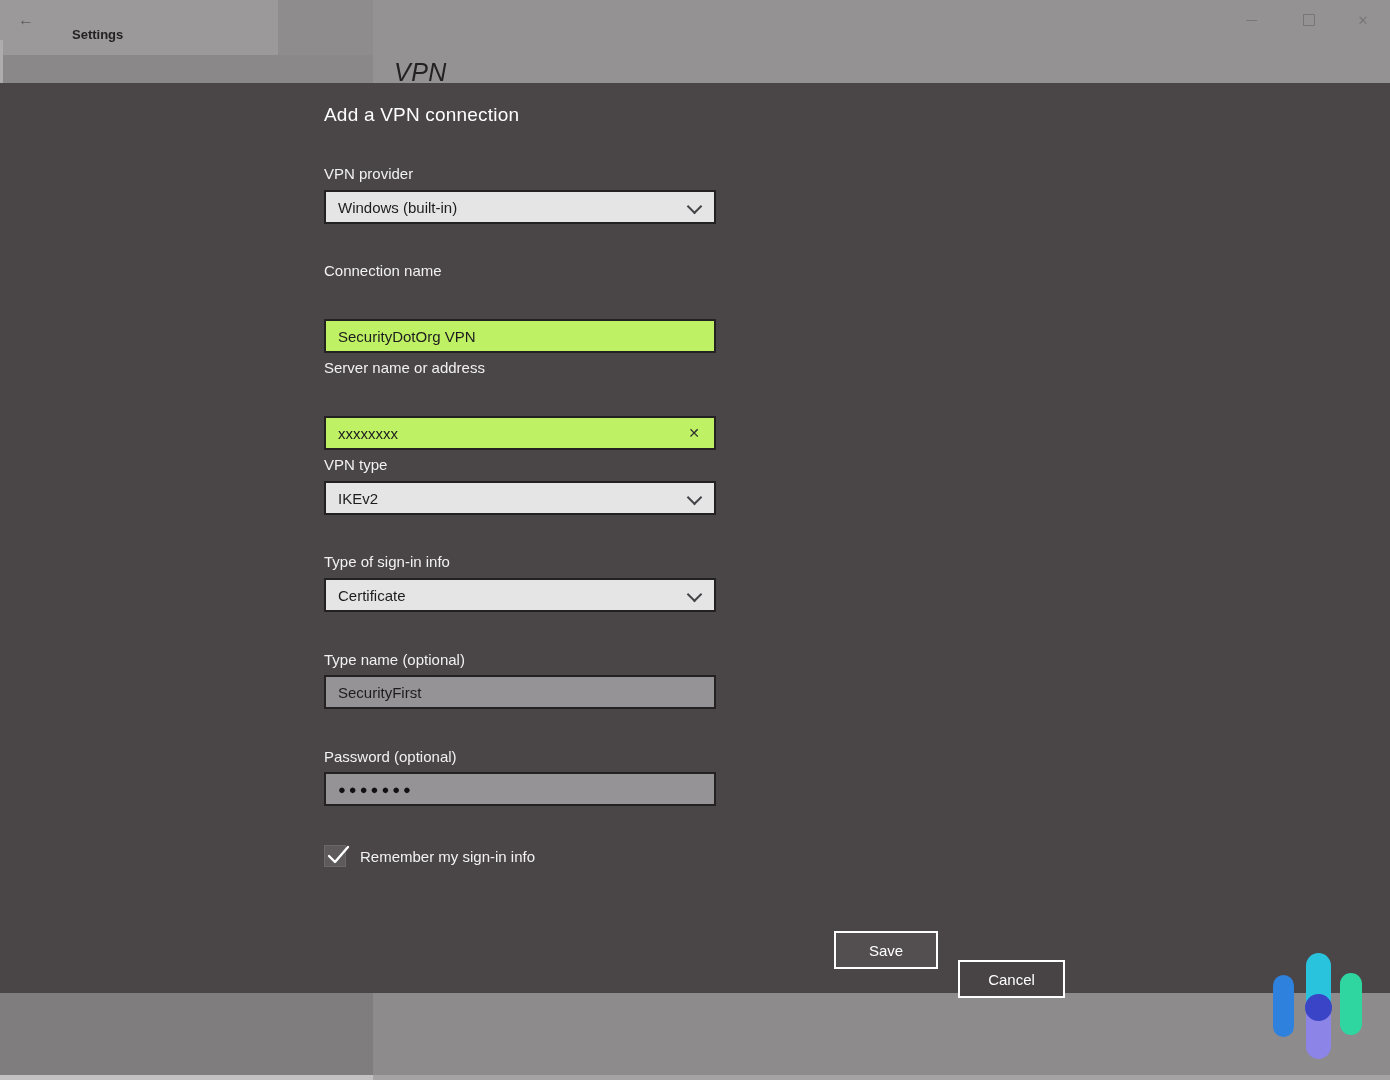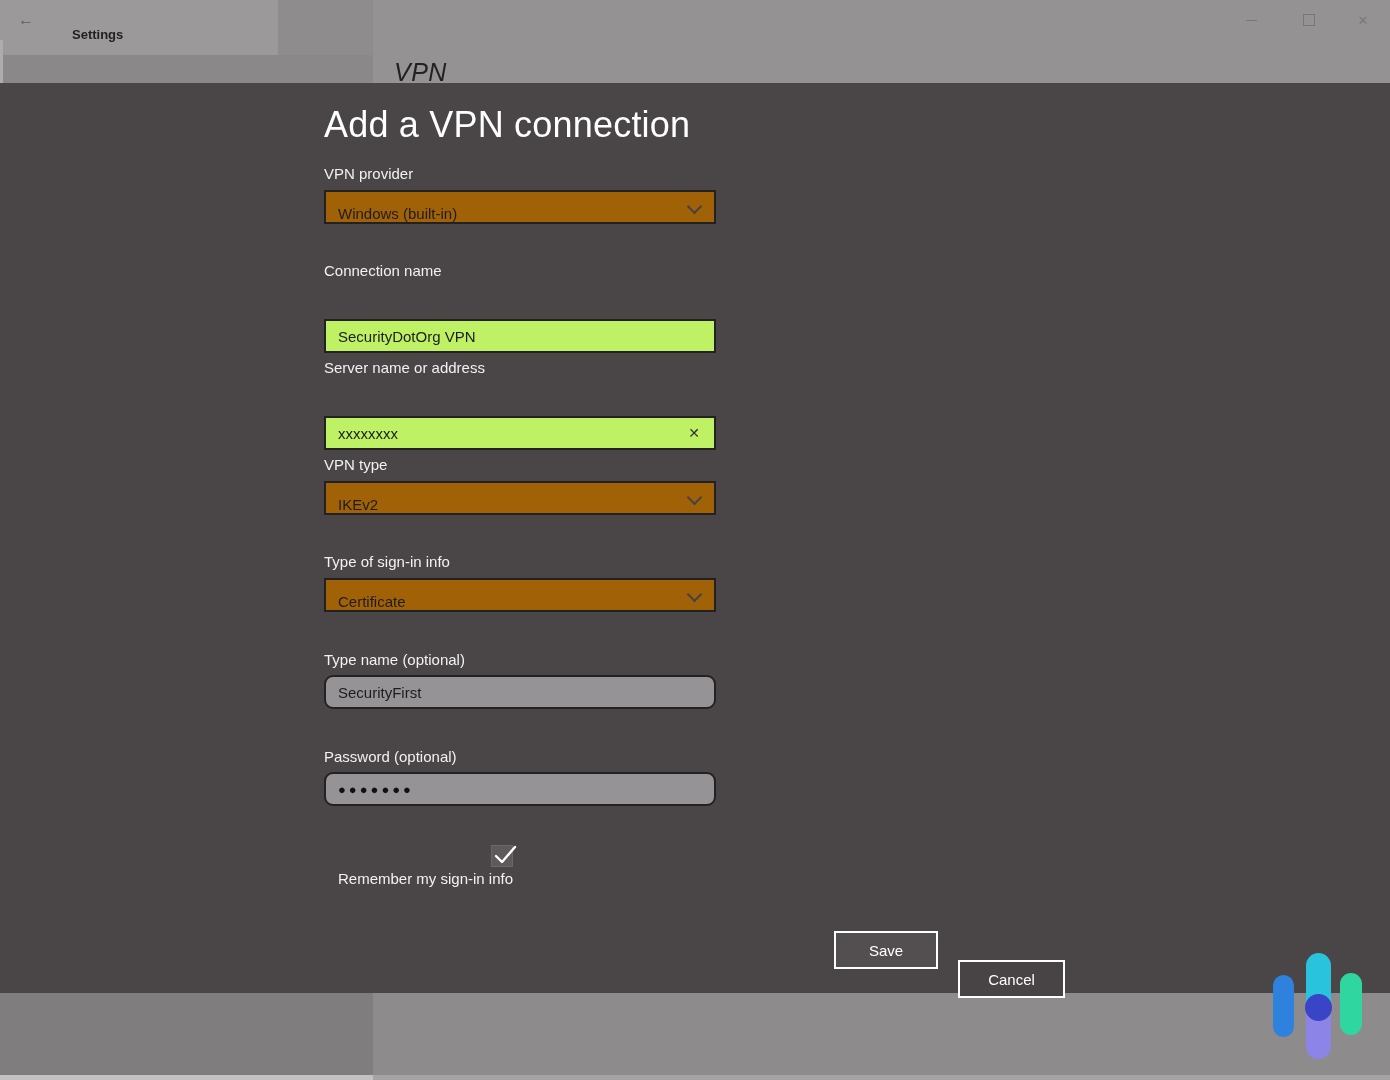--- a/index.html
+++ b/index.html
@@ -25,34 +25,34 @@
   .win-title{left:72px;top:11px;font-size:13px;font-weight:600;color:#232122;margin-top:16px;}
   .page-heading{left:394px;top:58px;font-size:25px;font-weight:400;color:#232122;letter-spacing:.5px;font-style:italic;}
 
   .ctl{width:46px;height:28px;top:6px;display:flex;align-items:center;justify-content:center;color:#787677;}
   .ctl-min{left:1228px;} .ctl-max{left:1286px;} .ctl-close{left:1340px;font-size:13px;}
   .min-glyph{width:11px;height:0;border-top:1px solid #787677;}
   .max-glyph{width:10px;height:10px;border:1px solid #787677;}
 
   
   .dialog{left:0;top:83px;width:1390px;height:910px;background:#4a4547;}
-  .dlg-title{left:324px;top:21px;font-size:36px;font-weight:400;color:#ffffff;letter-spacing:.2px;}
+  .dlg-title{left:324px;top:21px;font-size:19px;font-weight:400;color:#ffffff;letter-spacing:.2px;}
   .fld-label{left:324px;font-size:15px;color:#f1f1f1;}
   .control{left:324px;width:392px;height:34px;box-sizing:border-box;border:2px solid #232122;
            font-size:15px;color:#1e1c1d;display:flex;align-items:center;padding:0 12px;cursor:default;}
-  .dd{background:#a16207;align-items:flex-end;}
+  .dd{background:#e5e5e5;}
   .input-light{background:#bef264;margin-top:32px;}
-  .input-mid{background:#959396;border-radius:9px;}
+  .input-mid{background:#959396;}
   .chev{position:absolute;right:14px;top:9px;width:9px;height:9px;
         border-right:2px solid #454347;border-bottom:2px solid #454347;transform:rotate(45deg);}
   .clear-x{position:absolute;right:6px;top:0;width:28px;height:30px;display:flex;align-items:center;
            justify-content:center;font-size:14px;color:#333132;}
   .pwd{font-size:13px;letter-spacing:3px;color:#111;}
 
-  .chk-row{left:324px;top:762px;display:flex;align-items:flex-end;flex-direction:column;}
+  .chk-row{left:324px;top:762px;display:flex;align-items:flex-start;}
   .chk-box{position:relative;width:22px;height:22px;background:#5e5a5b;border:1px solid #6b6768;box-sizing:border-box;}
   .chk-svg{position:absolute;left:1px;top:-3px;overflow:visible;}
   .chk-label{margin-left:14px;padding-top:3px;font-size:15px;color:#f2f2f2;}
 
   .btn{height:38px;box-sizing:border-box;border:2px solid #ffffff;color:#ffffff;font-size:15px;
        display:flex;align-items:center;justify-content:center;cursor:default;}
   .btn-save{left:834px;top:848px;width:104px;background:#534e50;}
   .btn-cancel{left:958px;top:848px;width:107px;background:#484344;margin-top:29px;}
 
   

